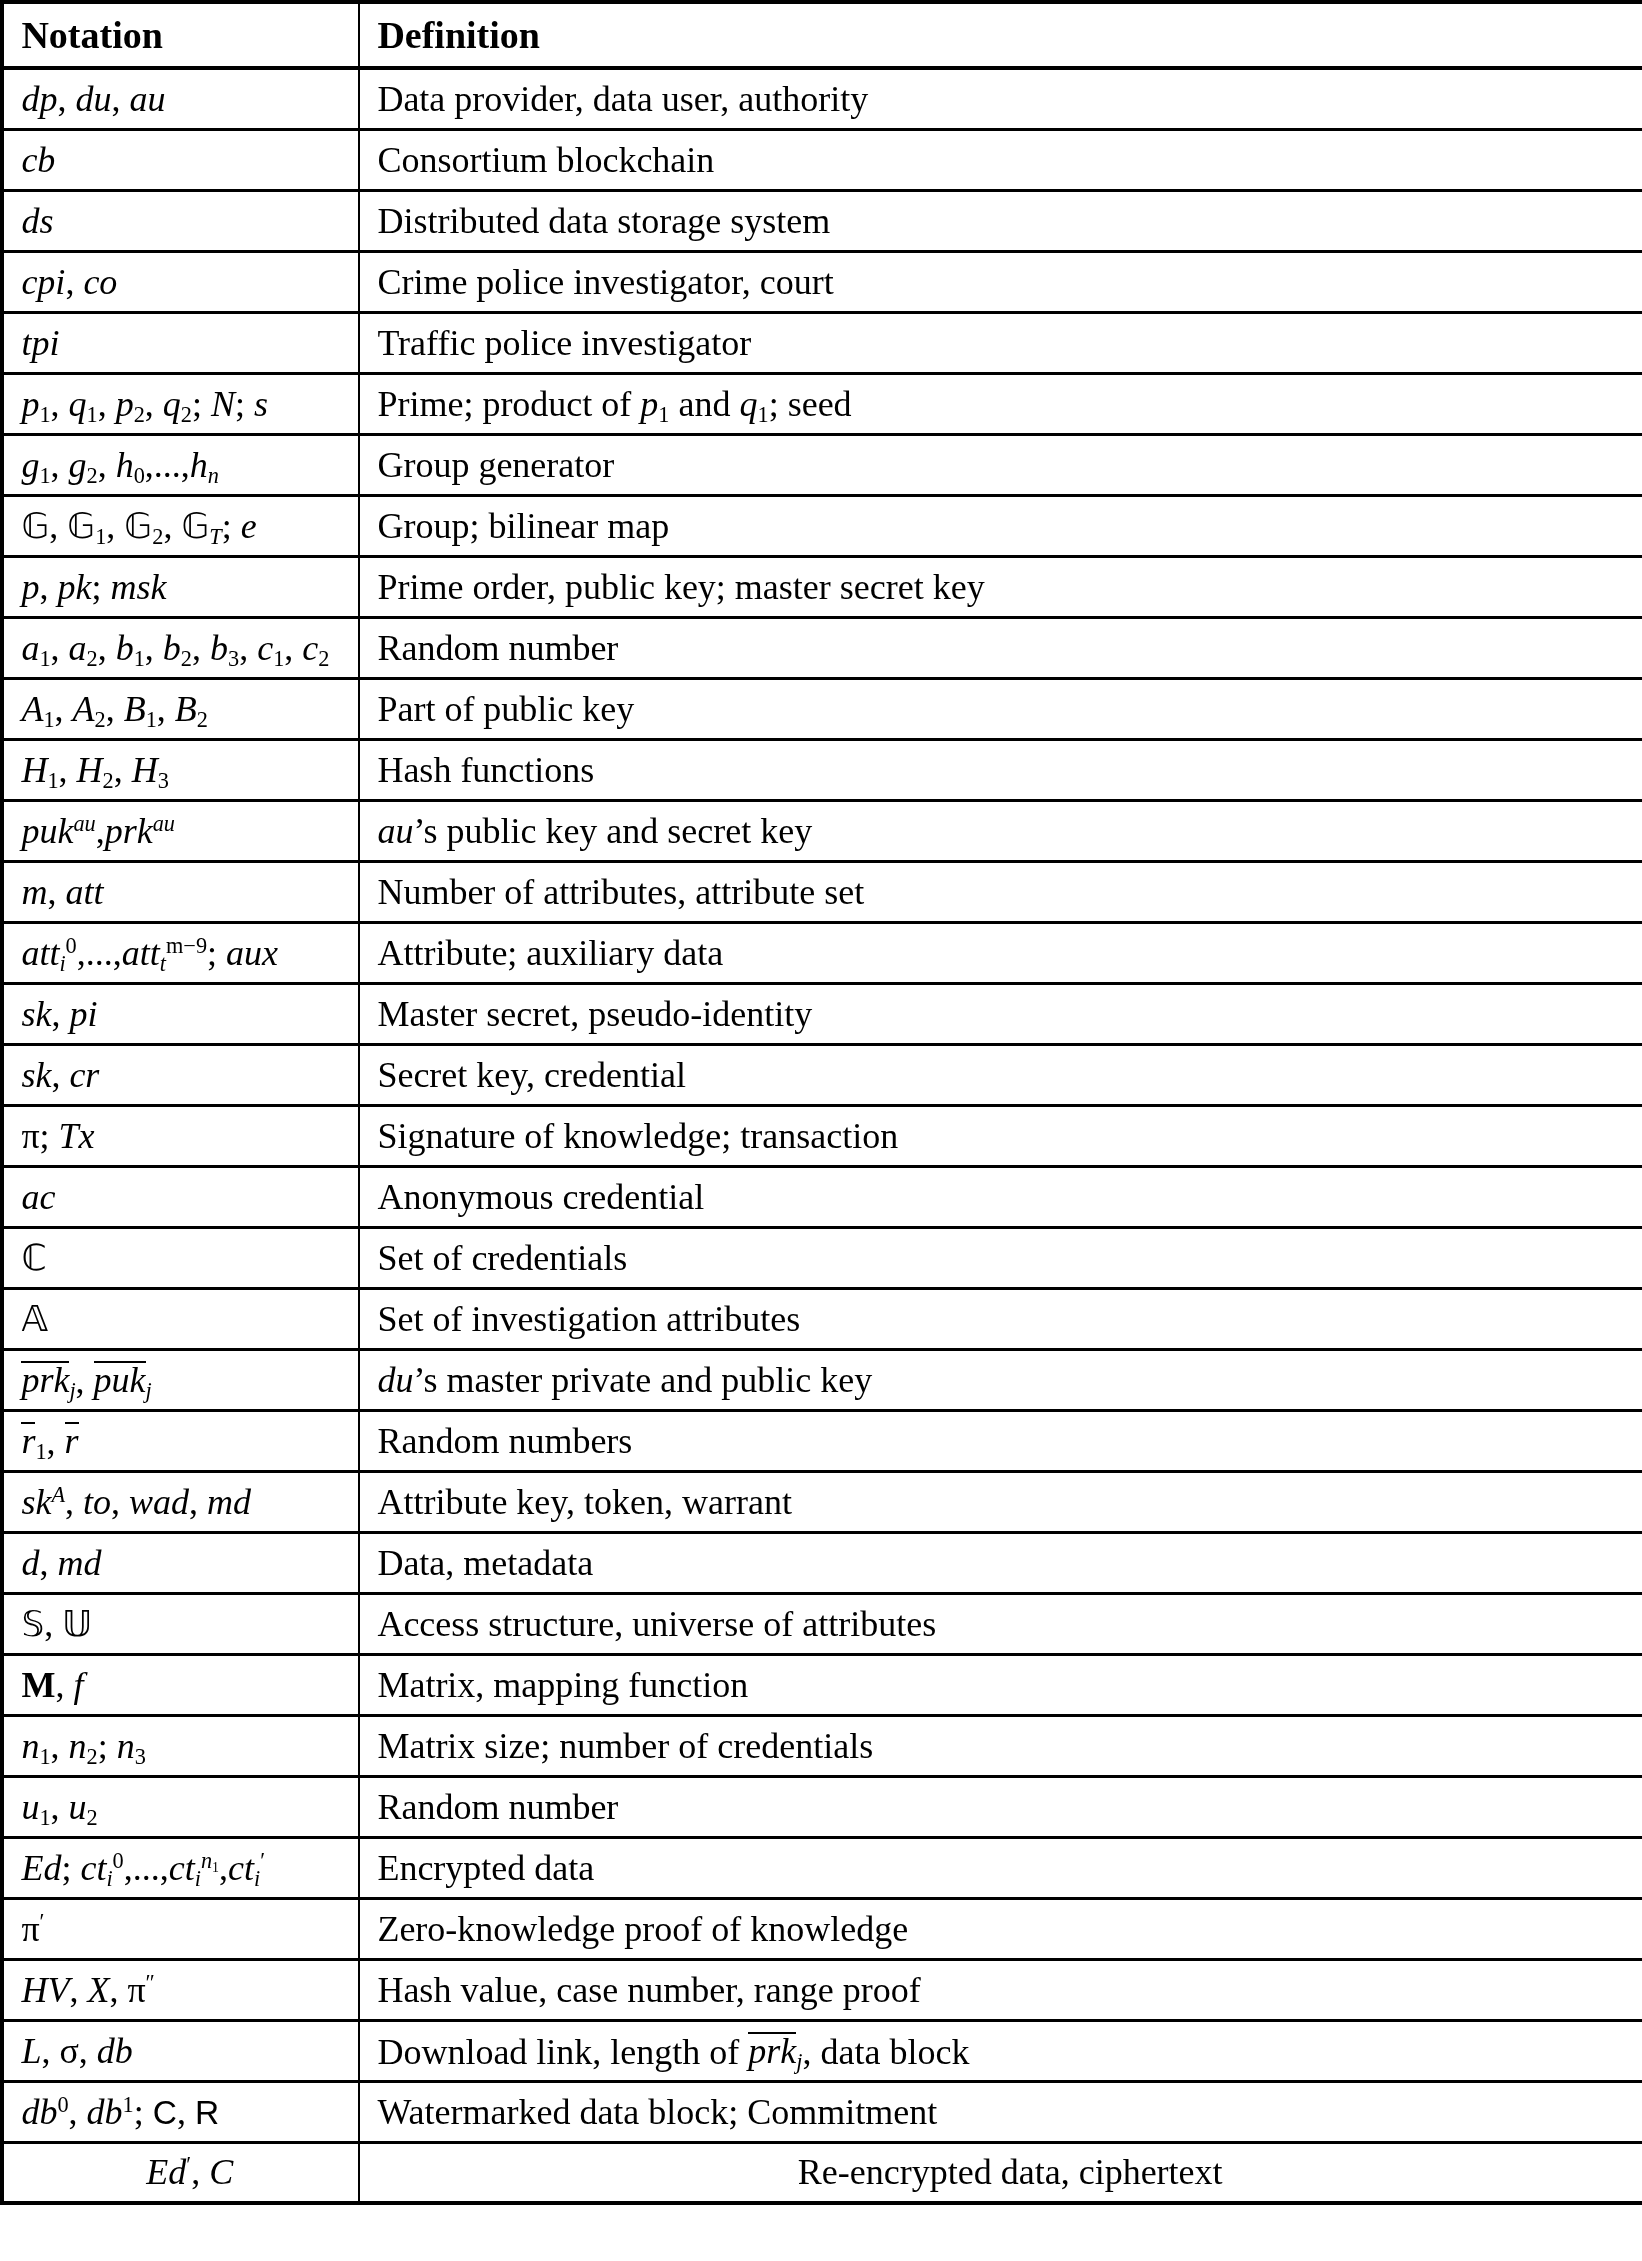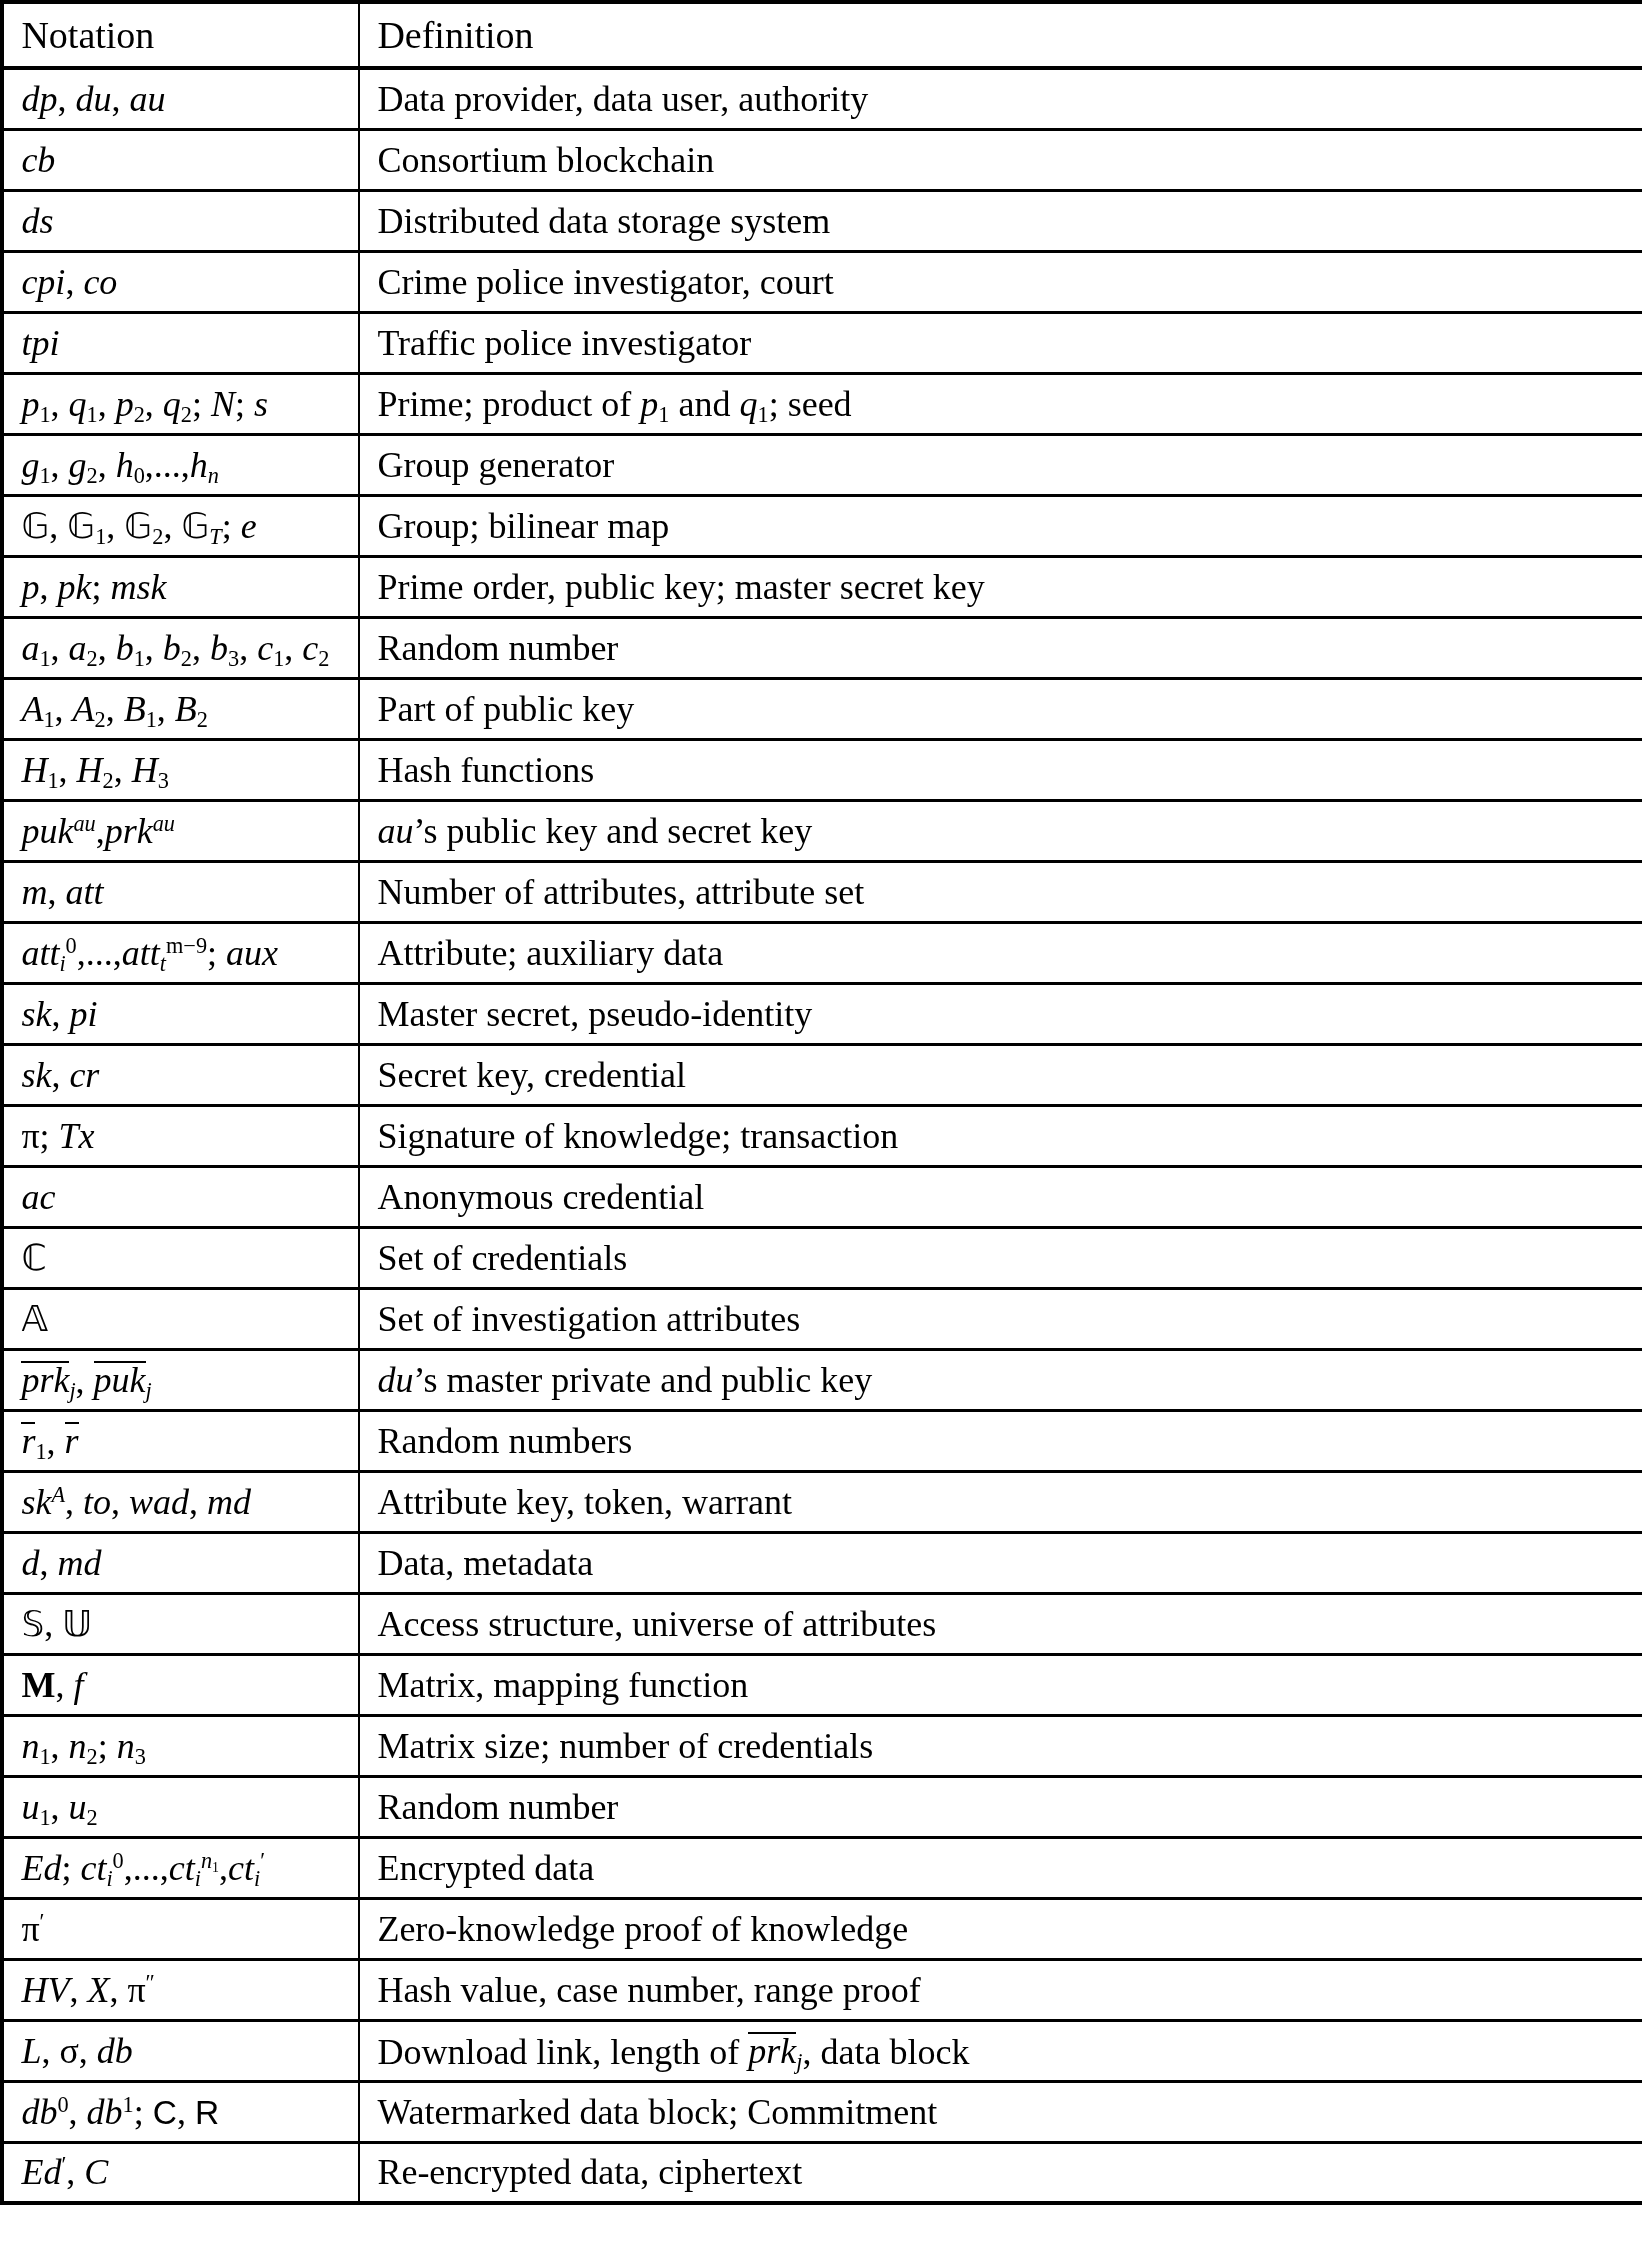--- a/index.html
+++ b/index.html
@@ -52,29 +52,30 @@
   }
   table.notation-table td.cell-definition,
   table.notation-table th.cell-definition {
     border-right: 4px solid #000;
   }
 
   
   thead tr.header-row th {
     border-top: 4.7px solid #000;
     border-bottom: 4.7px solid #000;
-    font-weight: normal;
+    font-weight: bold;
     font-size: 38px;
     height: 66px;
   }
   tbody tr.data-row td {
     border-bottom: 3.2px solid #000;
   }
   tbody tr.data-row:last-child td {
     border-bottom: 4.7px solid #000;
+    text-align: center;
   }
 
   
   .m { font-style: italic; font-family: "Liberation Serif", "DejaVu Serif", serif; }
   .up { font-style: normal; }
   .bb { font-style: normal; font-family: "DejaVu Sans", sans-serif; }
   .sf { font-style: normal; font-family: "Liberation Sans", "DejaVu Sans", sans-serif; font-size: 0.93em; }
   .bold { font-weight: bold; font-style: normal; }
   sub {
     font-size: 0.62em;

